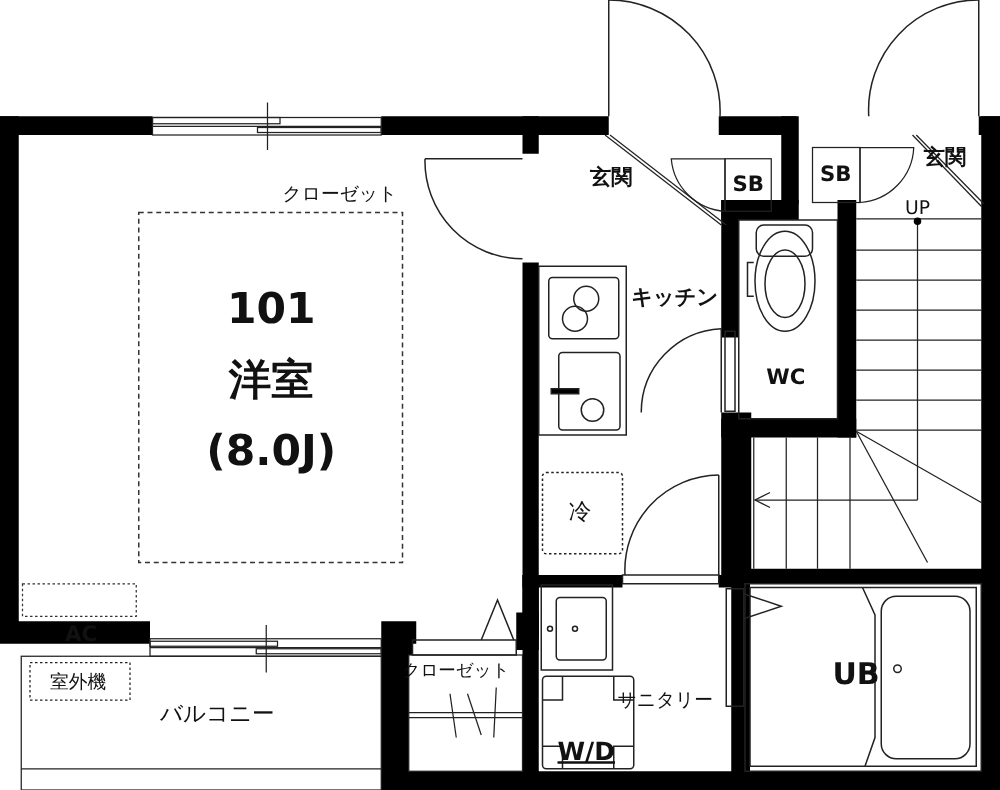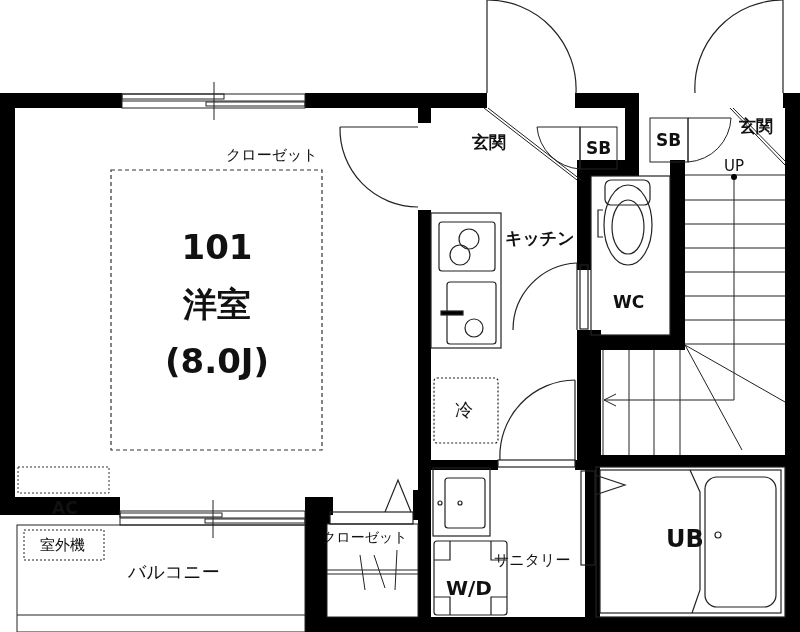--- a/index.html
+++ b/index.html
@@ -200,15 +200,15 @@
 <div class="lbl md" style="left:505px;top:230px;">キッチン</div>
 <div class="lbl md" style="left:613px;top:294px;text-align:center;">WC</div>
 <div class="lbl" style="left:455px;top:401px;font-size:18px;font-weight:normal;">冷</div>
 
 <div class="lbl md" style="left:52px;top:500px;">AC</div>
 <div class="lbl sm" style="left:40px;top:538px;">室外機</div>
 <div class="lbl" style="left:128px;top:563px;font-size:18px;font-weight:normal;">バルコニー</div>
 <div class="lbl sm" style="left:322px;top:530px;font-size:14px;">クローゼット</div>
 
 <div class="lbl sm" style="left:494px;top:517px;margin-top:36px;">サニタリー</div>
-<div class="lbl" style="left:446px;top:578px;font-size:20px;">W/D</div>
+<div class="lbl" style="left:446px;top:591px;font-size:20px;text-decoration:underline;">W/D</div>
 <div class="lbl" style="left:630px;top:527px;font-size:24px;margin-left:36px;">UB</div>
 </div>
 
 </body></html>

